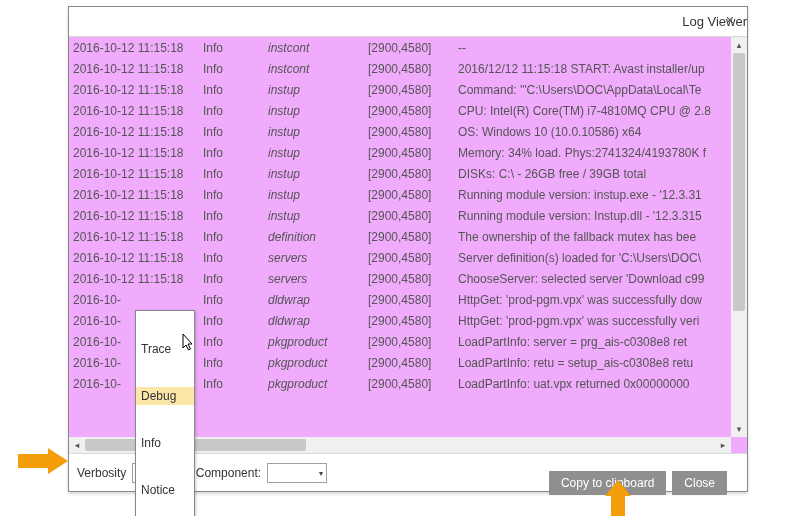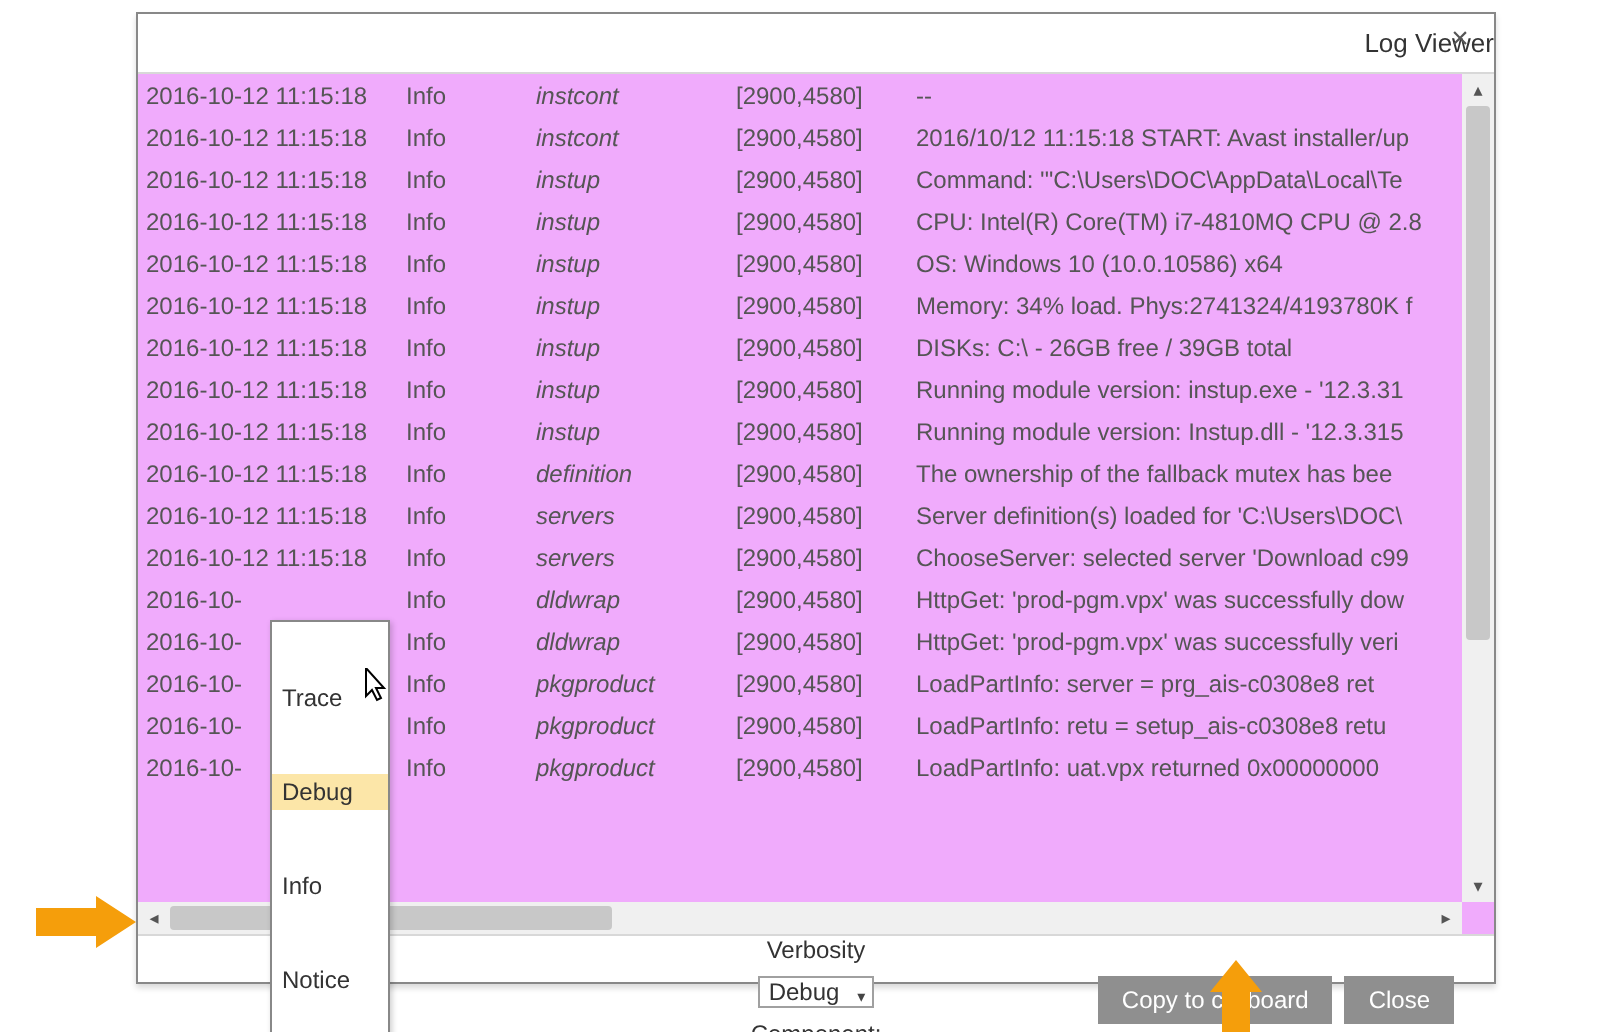--- a/index.html
+++ b/index.html
@@ -94,29 +94,28 @@
     position: absolute;
     left: 0; right: 16px; bottom: 0; height: 16px;
     background: #f0f0f0;
   }
   .scrollbar-h .track { position:absolute; left:16px; right:16px; top:2px; bottom:2px; }
   .scrollbar-h .thumb { position:absolute; left:0; width:35%; top:0; bottom:0; background:#c8c8c8; border-radius:2px; }
   .scrollbar-h .arrow { position:absolute; width:16px; height:16px; top:0; display:flex; align-items:center; justify-content:center; font-size:9px; color:#555;}
   .scrollbar-h .arrow.left{left:0;} .scrollbar-h .arrow.right{right:0;}
 
   .bottombar {
-    height: 24px;
+    height: 38px;
     border-top: 1px solid #d8d8d8;
     display: flex;
     align-items: center;
     padding: 0 8px;
     gap: 6px;
     background: #fff;
     position: relative;
-    flex-direction: column;
   }
   .bottombar label { font-size: 12px; color: #333; }
   .combo {
     height: 20px;
     border: 1px solid #a0a0a0;
     background: #fff;
     padding: 0 16px 0 4px;
     font-size: 12px;
     position: relative;
     min-width: 50px;
@@ -204,21 +203,21 @@
             <td class="col-lvl">Info</td>
             <td class="col-comp">instcont</td>
             <td class="col-pid">[2900,4580]</td>
             <td class="col-msg">--</td>
           </tr>
           <tr>
             <td class="col-ts">2016-10-12 11:15:18</td>
             <td class="col-lvl">Info</td>
             <td class="col-comp">instcont</td>
             <td class="col-pid">[2900,4580]</td>
-            <td class="col-msg">2016/10/12 11:15:18 START: Avast installer/up</td>
+            <td class="col-msg">2016/12/12 11:15:18 START: Avast installer/up</td>
           </tr>
           <tr>
             <td class="col-ts">2016-10-12 11:15:18</td>
             <td class="col-lvl">Info</td>
             <td class="col-comp">instup</td>
             <td class="col-pid">[2900,4580]</td>
             <td class="col-msg">Command: '"C:\Users\DOC\AppData\Local\Te</td>
           </tr>
           <tr>
             <td class="col-ts">2016-10-12 11:15:18</td>

